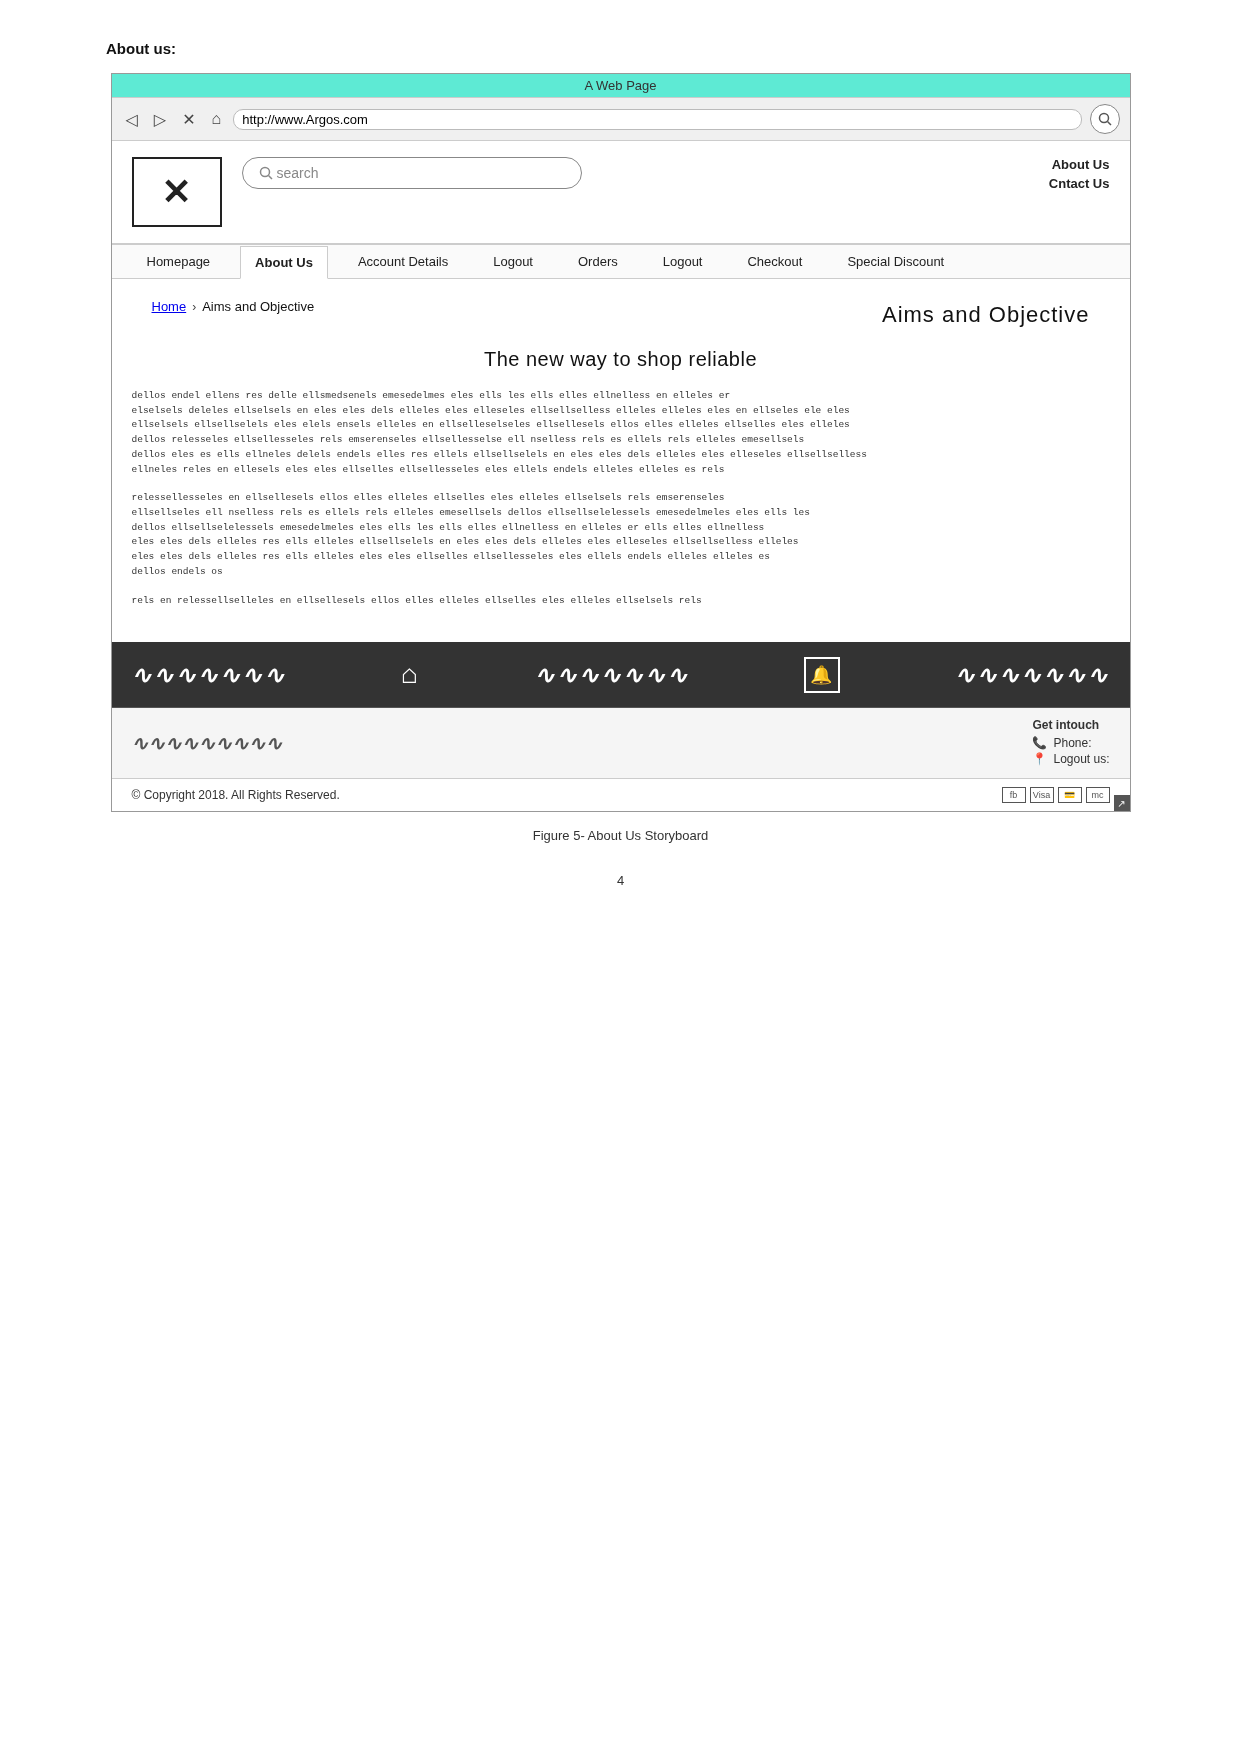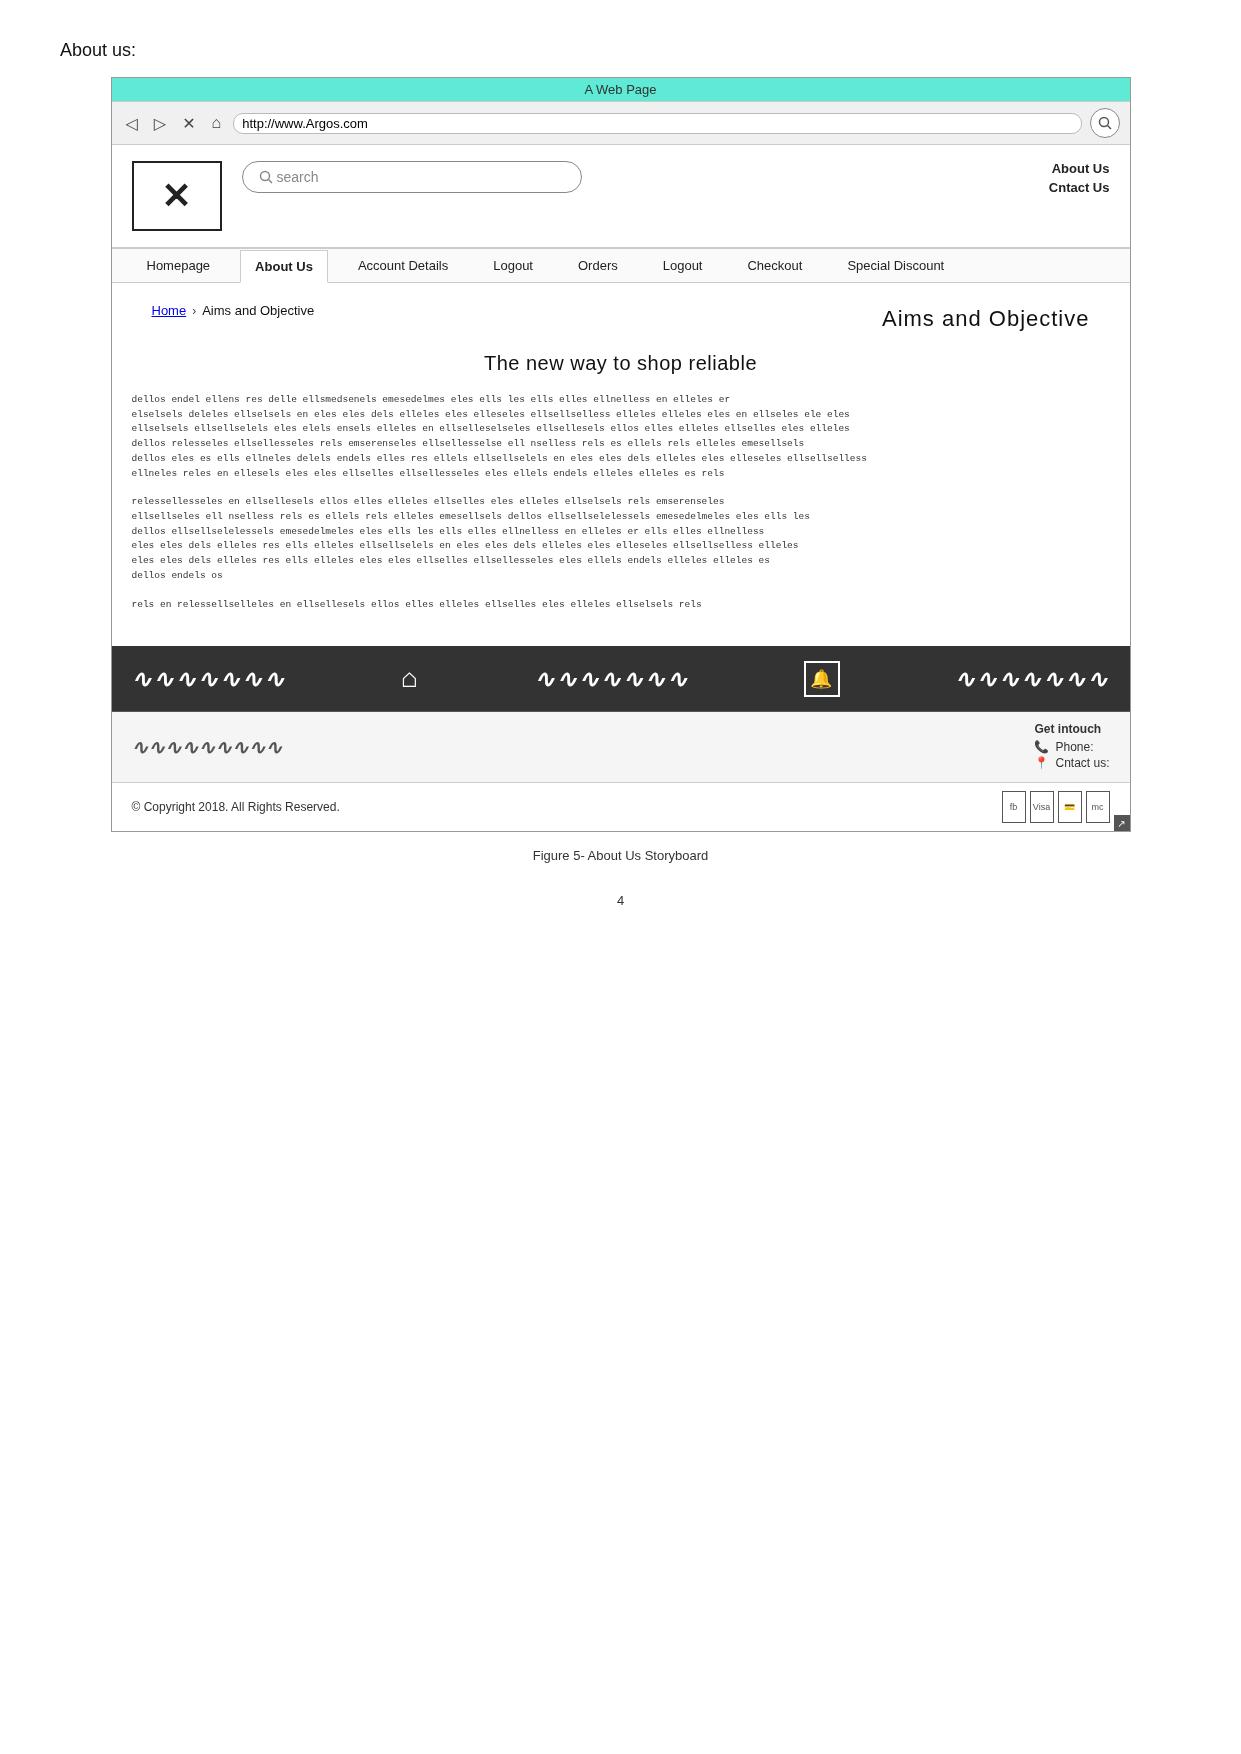--- a/index.html
+++ b/index.html
@@ -6,23 +6,24 @@
     body {
       background: #fff;
       font-family: Arial, sans-serif;
       width: 1241px;
       min-height: 1754px;
       padding: 40px 60px;
       color: #111;
     }
 
     .page-label {
-      font-weight: normal;
-      font-size: 18px;
+      font-weight: bold;
+      font-size: 15px;
       margin-bottom: 16px;
+      margin-left: 46px;
     }
 
     .browser-window {
       border: 1.5px solid #999;
       background: #fff;
       width: 100%;
       max-width: 1020px;
       margin: 0 auto;
     }
 
@@ -290,21 +291,21 @@
       color: #333;
     }
 
     .social-icons {
       display: flex;
       gap: 4px;
     }
 
     .social-icon {
       width: 24px;
-      height: 32px;
+      height: 16px;
       border: 1.5px solid #555;
       display: flex;
       align-items: center;
       justify-content: center;
       font-size: 9px;
       color: #555;
       cursor: pointer;
     }
 
     
@@ -458,21 +459,21 @@
     <div class="sub-footer">
       <span class="sub-footer-logo" style="font-size:20px; font-style:italic; font-weight:bold;">∿∿∿∿∿∿∿∿∿</span>
       <div class="contact-info">
         <div class="get-intouch">Get intouch</div>
         <div class="contact-row">
           <span>📞</span>
           <span>Phone:</span>
         </div>
         <div class="contact-row">
           <span>📍</span>
-          <span>Cntact us:</span>
+          <span>Logout us:</span>
         </div>
       </div>
     </div>
 
     <div class="copyright-bar">
       <span>© Copyright 2018. All Rights Reserved.</span>
       <div class="social-icons">
         <div class="social-icon">fb</div>
         <div class="social-icon">Visa</div>
         <div class="social-icon">💳</div>

